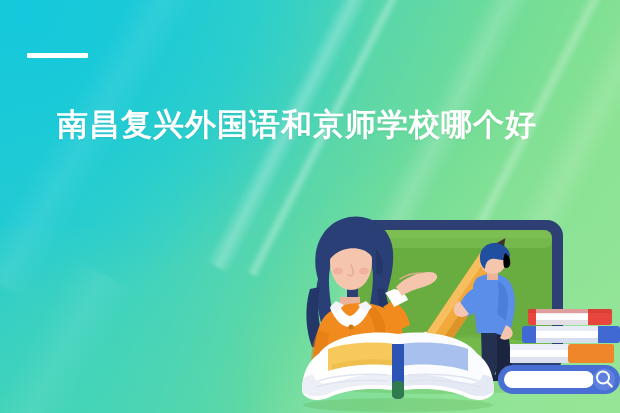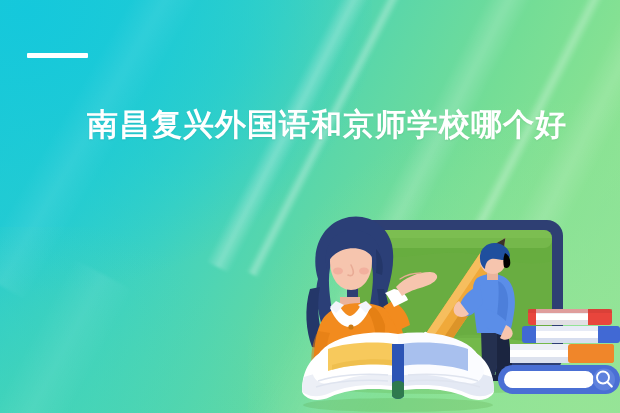--- a/index.html
+++ b/index.html
@@ -10,21 +10,20 @@
   body {
     font-family: "Liberation Sans", "DejaVu Sans", sans-serif;
   }
 
   #banner {
     position: relative;
     width: 620px;
     height: 413px;
     overflow: hidden;
     background: #3ec9c9;
-    text-align: center;
   }
 
   
   .bg-base {
     position: absolute;
     inset: 0;
     background:
       linear-gradient(115deg,
         #1fc8d6 0%,
         #26cbd2 16%,

